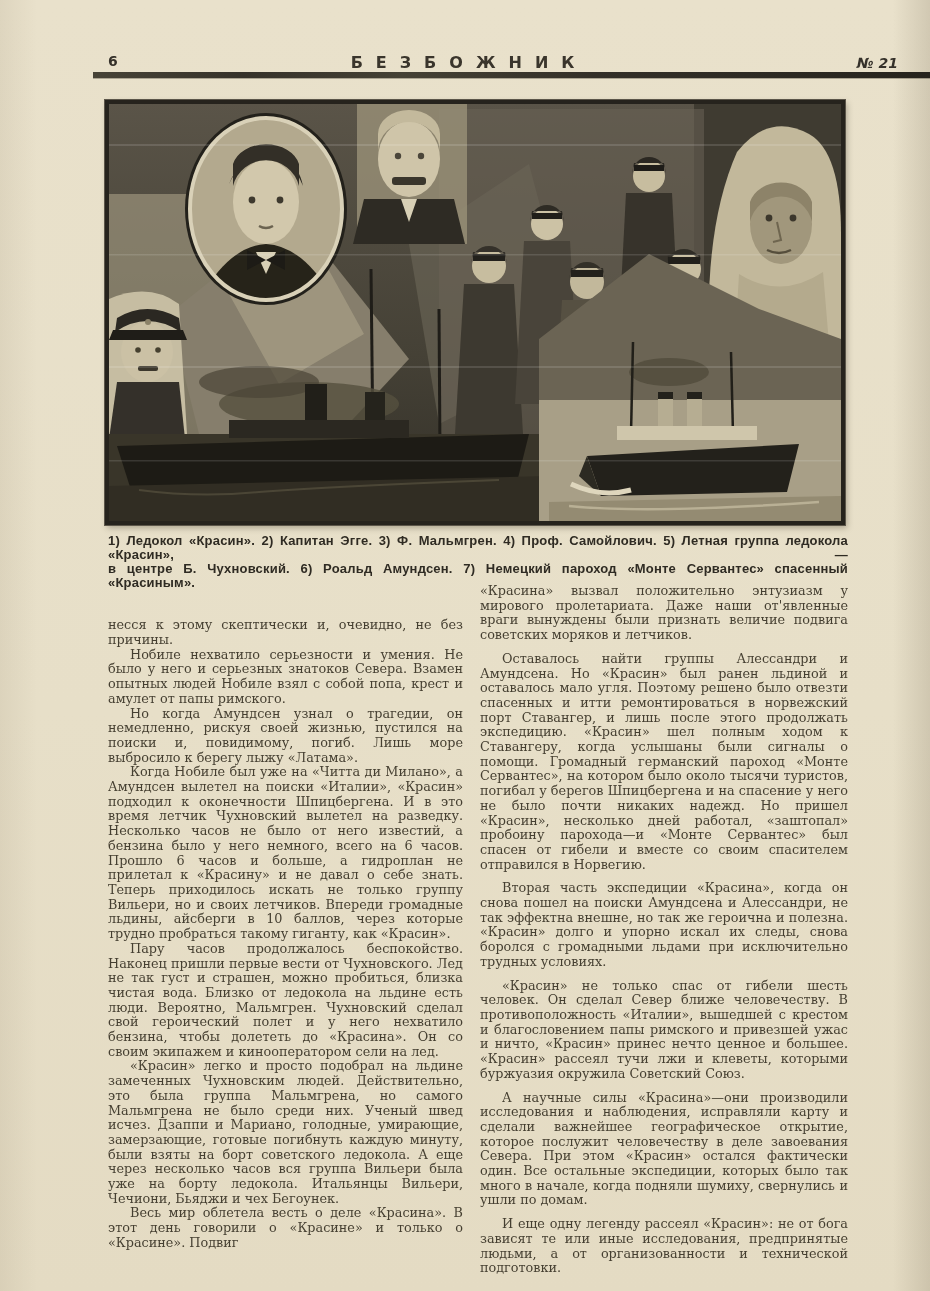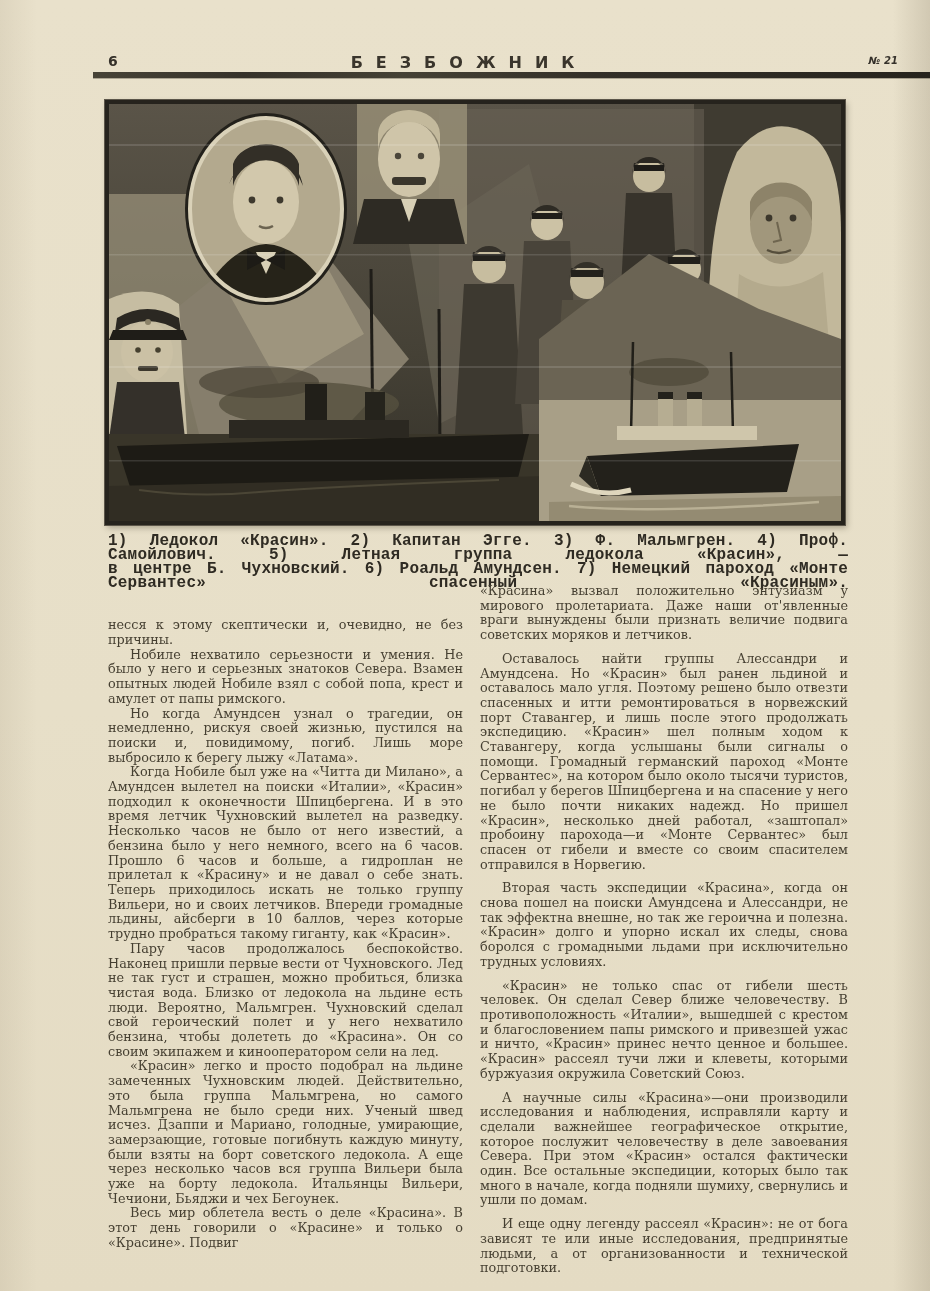--- a/index.html
+++ b/index.html
@@ -11,33 +11,33 @@
     font-family:"DejaVu Serif","Liberation Serif",serif;
     color:#423d30;
   }
   
   .hdr-num{position:absolute;top:53px;left:108px;font-family:"DejaVu Sans","Liberation Sans",sans-serif;
     font-weight:bold;font-size:14px;color:#35312a;}
   .hdr-title{position:absolute;top:53px;left:0;right:0;text-align:center;
     font-family:"DejaVu Sans","Liberation Sans",sans-serif;font-weight:bold;font-size:16px;
     letter-spacing:13px;color:#3a352c;padding-left:8px;}
   .hdr-issue{position:absolute;top:55px;right:32px;font-family:"DejaVu Sans","Liberation Sans",sans-serif;
-    font-weight:bold;font-size:10px;font-style:italic;color:#35312a;}
+    font-weight:bold;font-size:14px;font-style:italic;color:#35312a;}
   .hdr-rule{position:absolute;top:72px;left:93px;right:0;height:6px;
     background:linear-gradient(90deg,#474337 0%,#36322a 18%,#454135 37%,#332f28 60%,#2e2b24 78%,#26231d 100%);
     box-shadow:0 1px 0 rgba(60,55,44,.35);}
   
   .photo{position:absolute;left:105px;top:100px;width:740px;height:425px;
     border:4px solid #26231d;box-sizing:border-box;background:#4a463c;
     box-shadow:0 0 0 1px #5c564a, 2px 3px 6px rgba(60,52,38,.35);}
   .photo svg{display:block;width:100%;height:100%;}
   
   .caption{position:absolute;left:108px;top:534px;width:740px;
-    font-family:Liberation Mono, monospace;font-weight:bold;
-    font-size:16px;line-height:14px;color:#2f2b23;letter-spacing:.2px;word-spacing:2px;}
+    font-family:Liberation Sans, sans-serif;font-weight:bold;
+    font-size:13px;line-height:14px;color:#2f2b23;letter-spacing:.2px;word-spacing:2px;}
   .caption .cl{text-align:justify;text-align-last:justify;}
   
   .cols{position:absolute;left:108px;top:584px;width:740px;display:flex;gap:17px;align-items:center;}
   .col{font-size:12.8px;line-height:14.7px;text-align:justify;color:#453f31;}
   .col-left{width:355px;}
   .col-right{width:368px;}
   .col p{margin:0;text-indent:22px;}
   .col p:first-child{text-indent:0;}
   .col-right p{margin-bottom:9px;}
   .col-left p{margin-bottom:0;}

